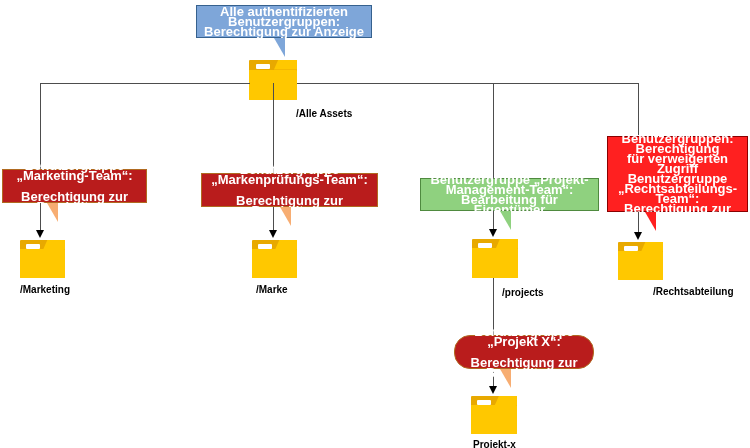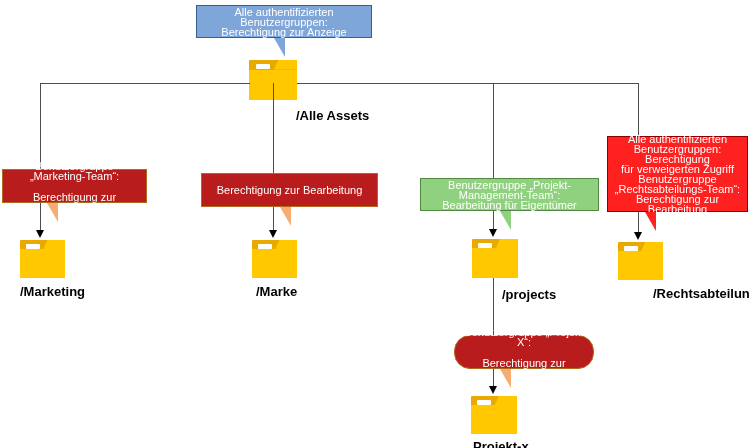--- a/index.html
+++ b/index.html
@@ -24,22 +24,22 @@
     border-right:4px solid transparent;
     border-top:8px solid #000000;
   }
 
   
   .callout{
     position:absolute;
     box-sizing:border-box;
     border:1px solid #4d4d4d;
     color:#ffffff;
-    font-size:11px;
-    font-weight:normal;
+    font-size:13px;
+    font-weight:bold;
     line-height:10px;
     text-align:center;
     display:flex;
     flex-direction:column;
     align-items:center;
     justify-content:center;
     padding:3px 4px;
   }
   .callout p{margin:0;}
   .callout .gap{height:5px;}
@@ -92,21 +92,21 @@
     position:absolute;
     left:52%;top:0;
     width:48%;height:24%;
     background:#ffc800;
     clip-path:polygon(18% 0, 100% 0, 100% 100%, 0 100%);
   }
 
   
   .flabel{
     position:absolute;
-    font-size:13px;
+    font-size:10px;
     font-weight:bold;
     color:#000000;
     white-space:nowrap;
   }
 </style>
 </head>
 <body>
 
 <div id="stage">
 
@@ -144,20 +144,21 @@
 
   <div class="folder" style="left:20px;top:240px;width:45px;height:38px;">
     <div class="back"></div>
     <div class="tabslot"></div>
     <div class="notch"></div>
     <div class="front"></div>
   </div>
   <div class="flabel" style="left:20px;top:284px;text-align:center;">/Marketing</div>
 
   <div class="callout orange" style="left:201px;top:173px;width:177px;height:34px;">
+    <p>Benutzergruppe „Markenprüfungs-Team“:</p>
     <p>Berechtigung zur Bearbeitung</p>
   </div>
   <div class="tail orange" style="left:280px;top:207px;"></div>
   <div class="line vline" style="left:273px;top:207px;width:1px;height:24px;"></div>
   <div class="arrowhead" style="left:269px;top:230px;"></div>
 
   <div class="folder" style="left:252px;top:240px;width:45px;height:38px;">
     <div class="back"></div>
     <div class="tabslot"></div>
     <div class="notch"></div>

